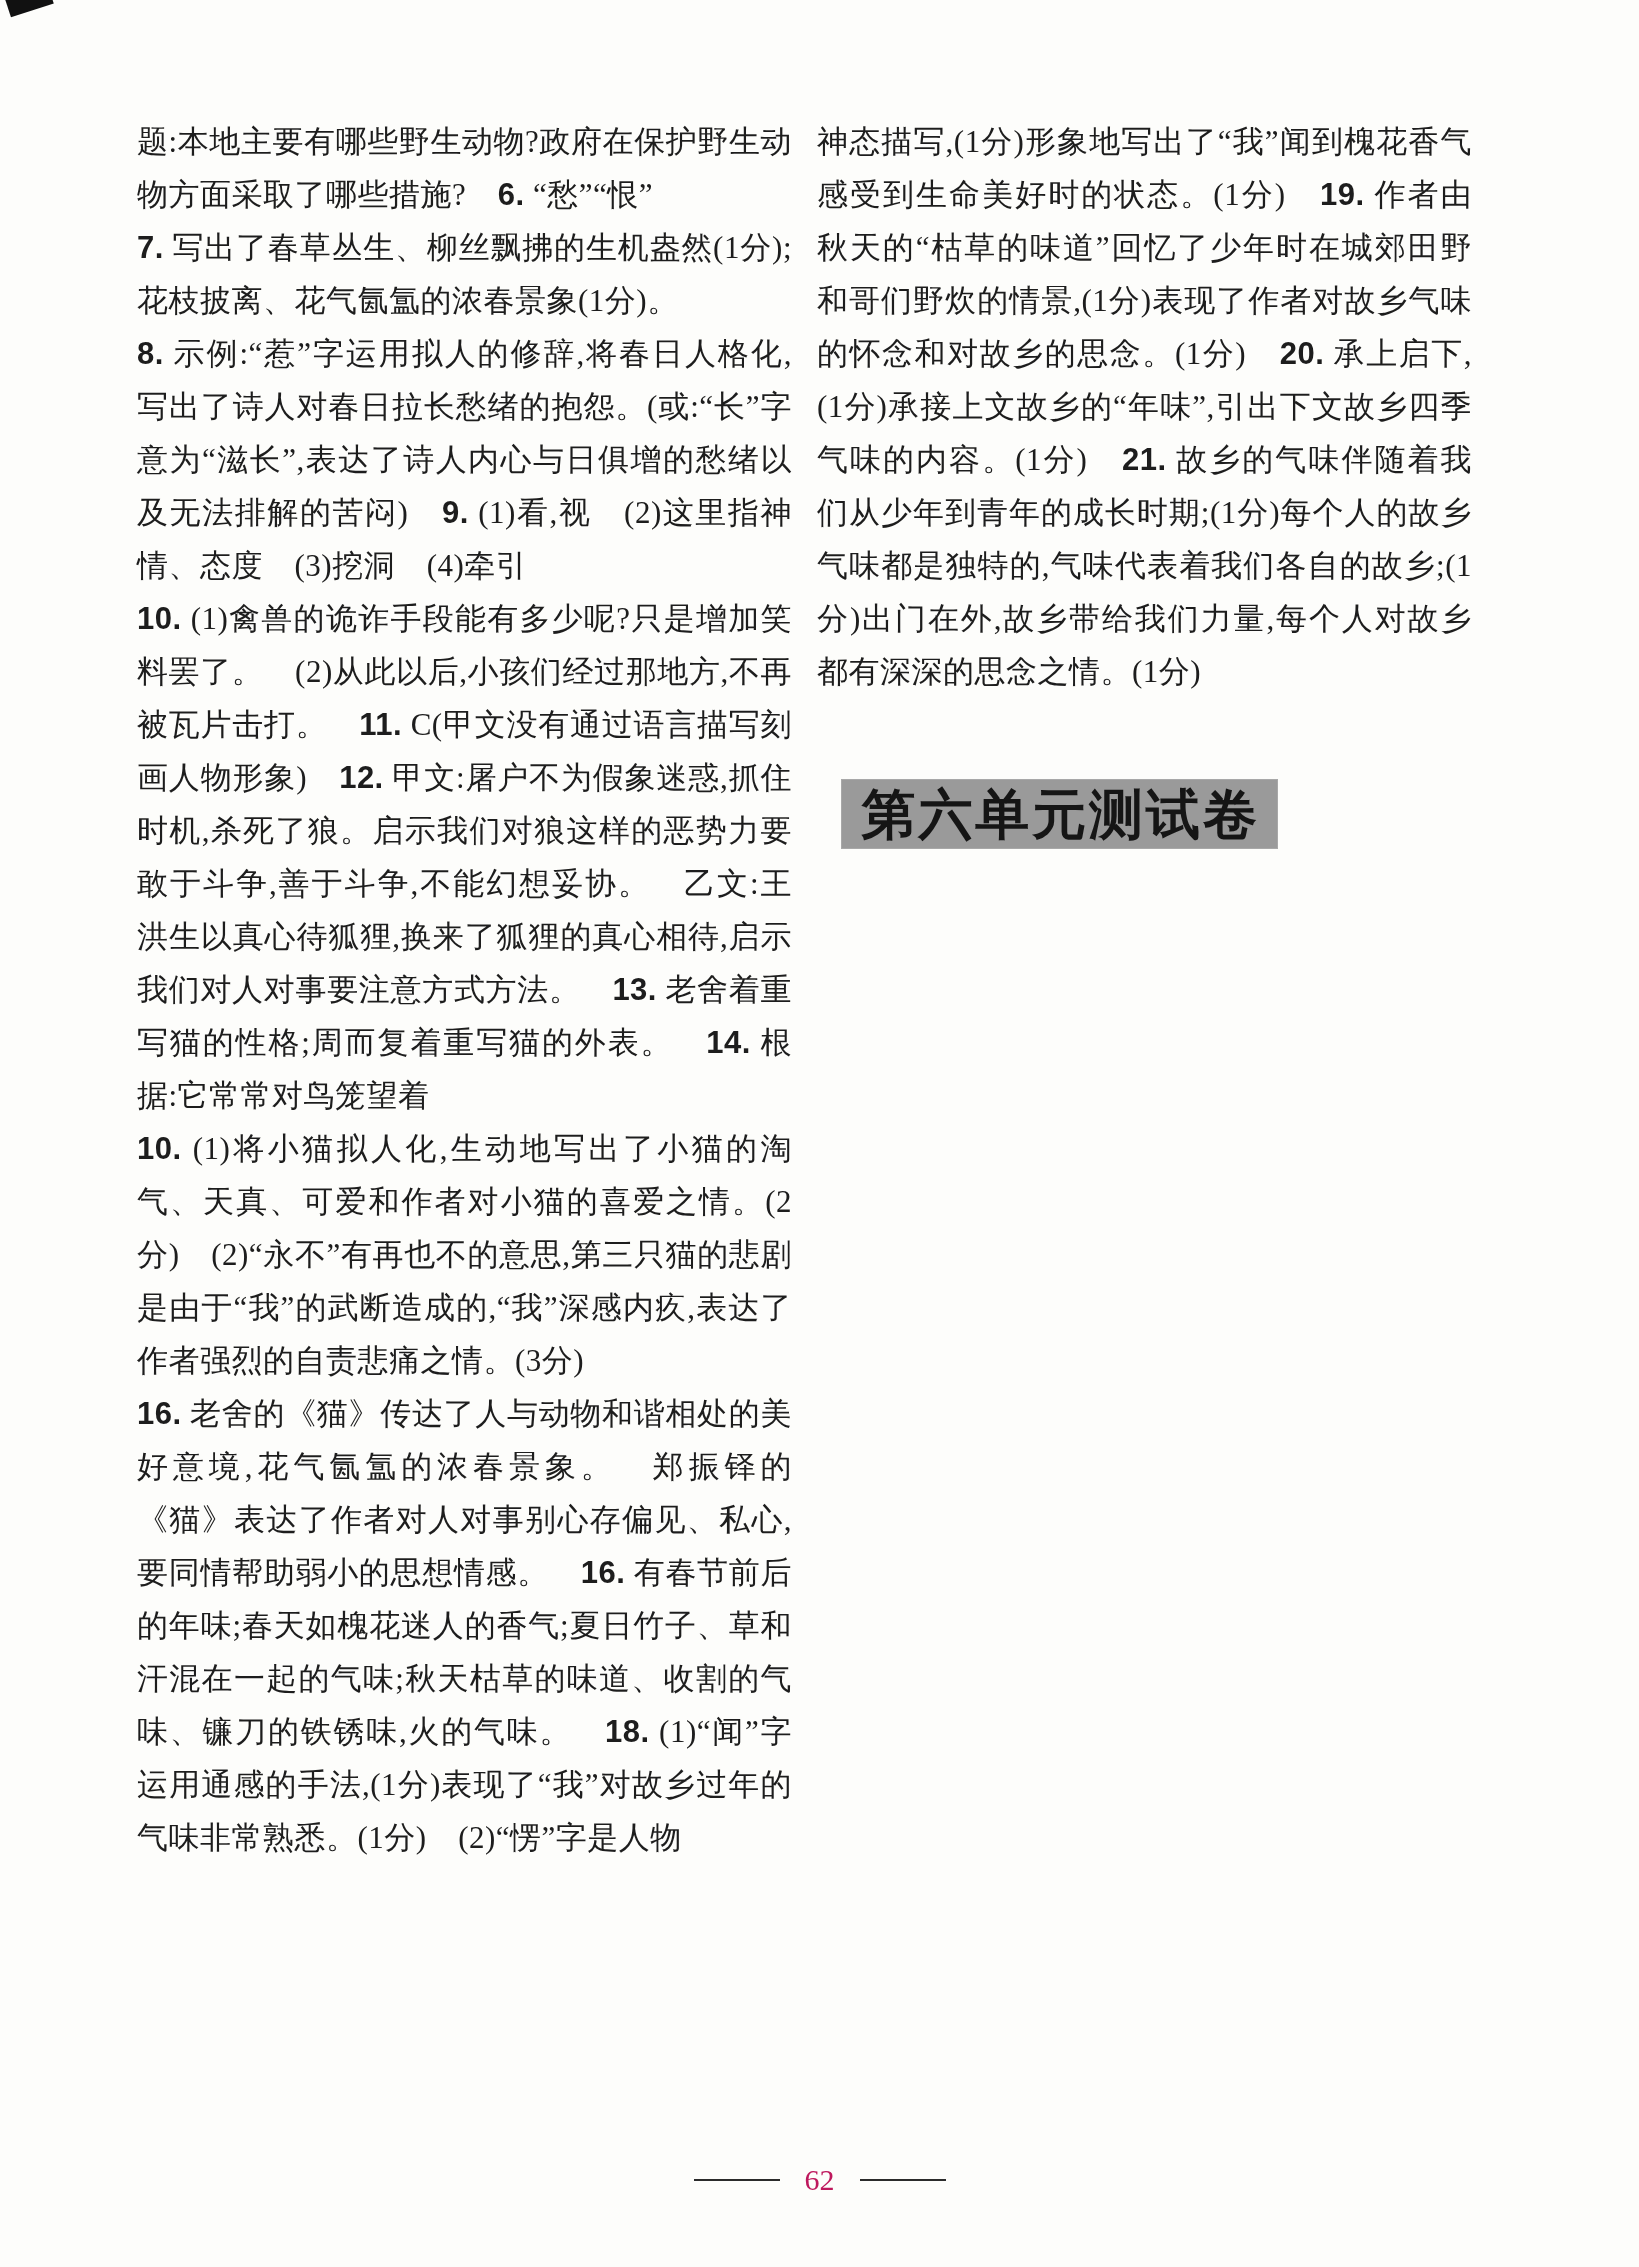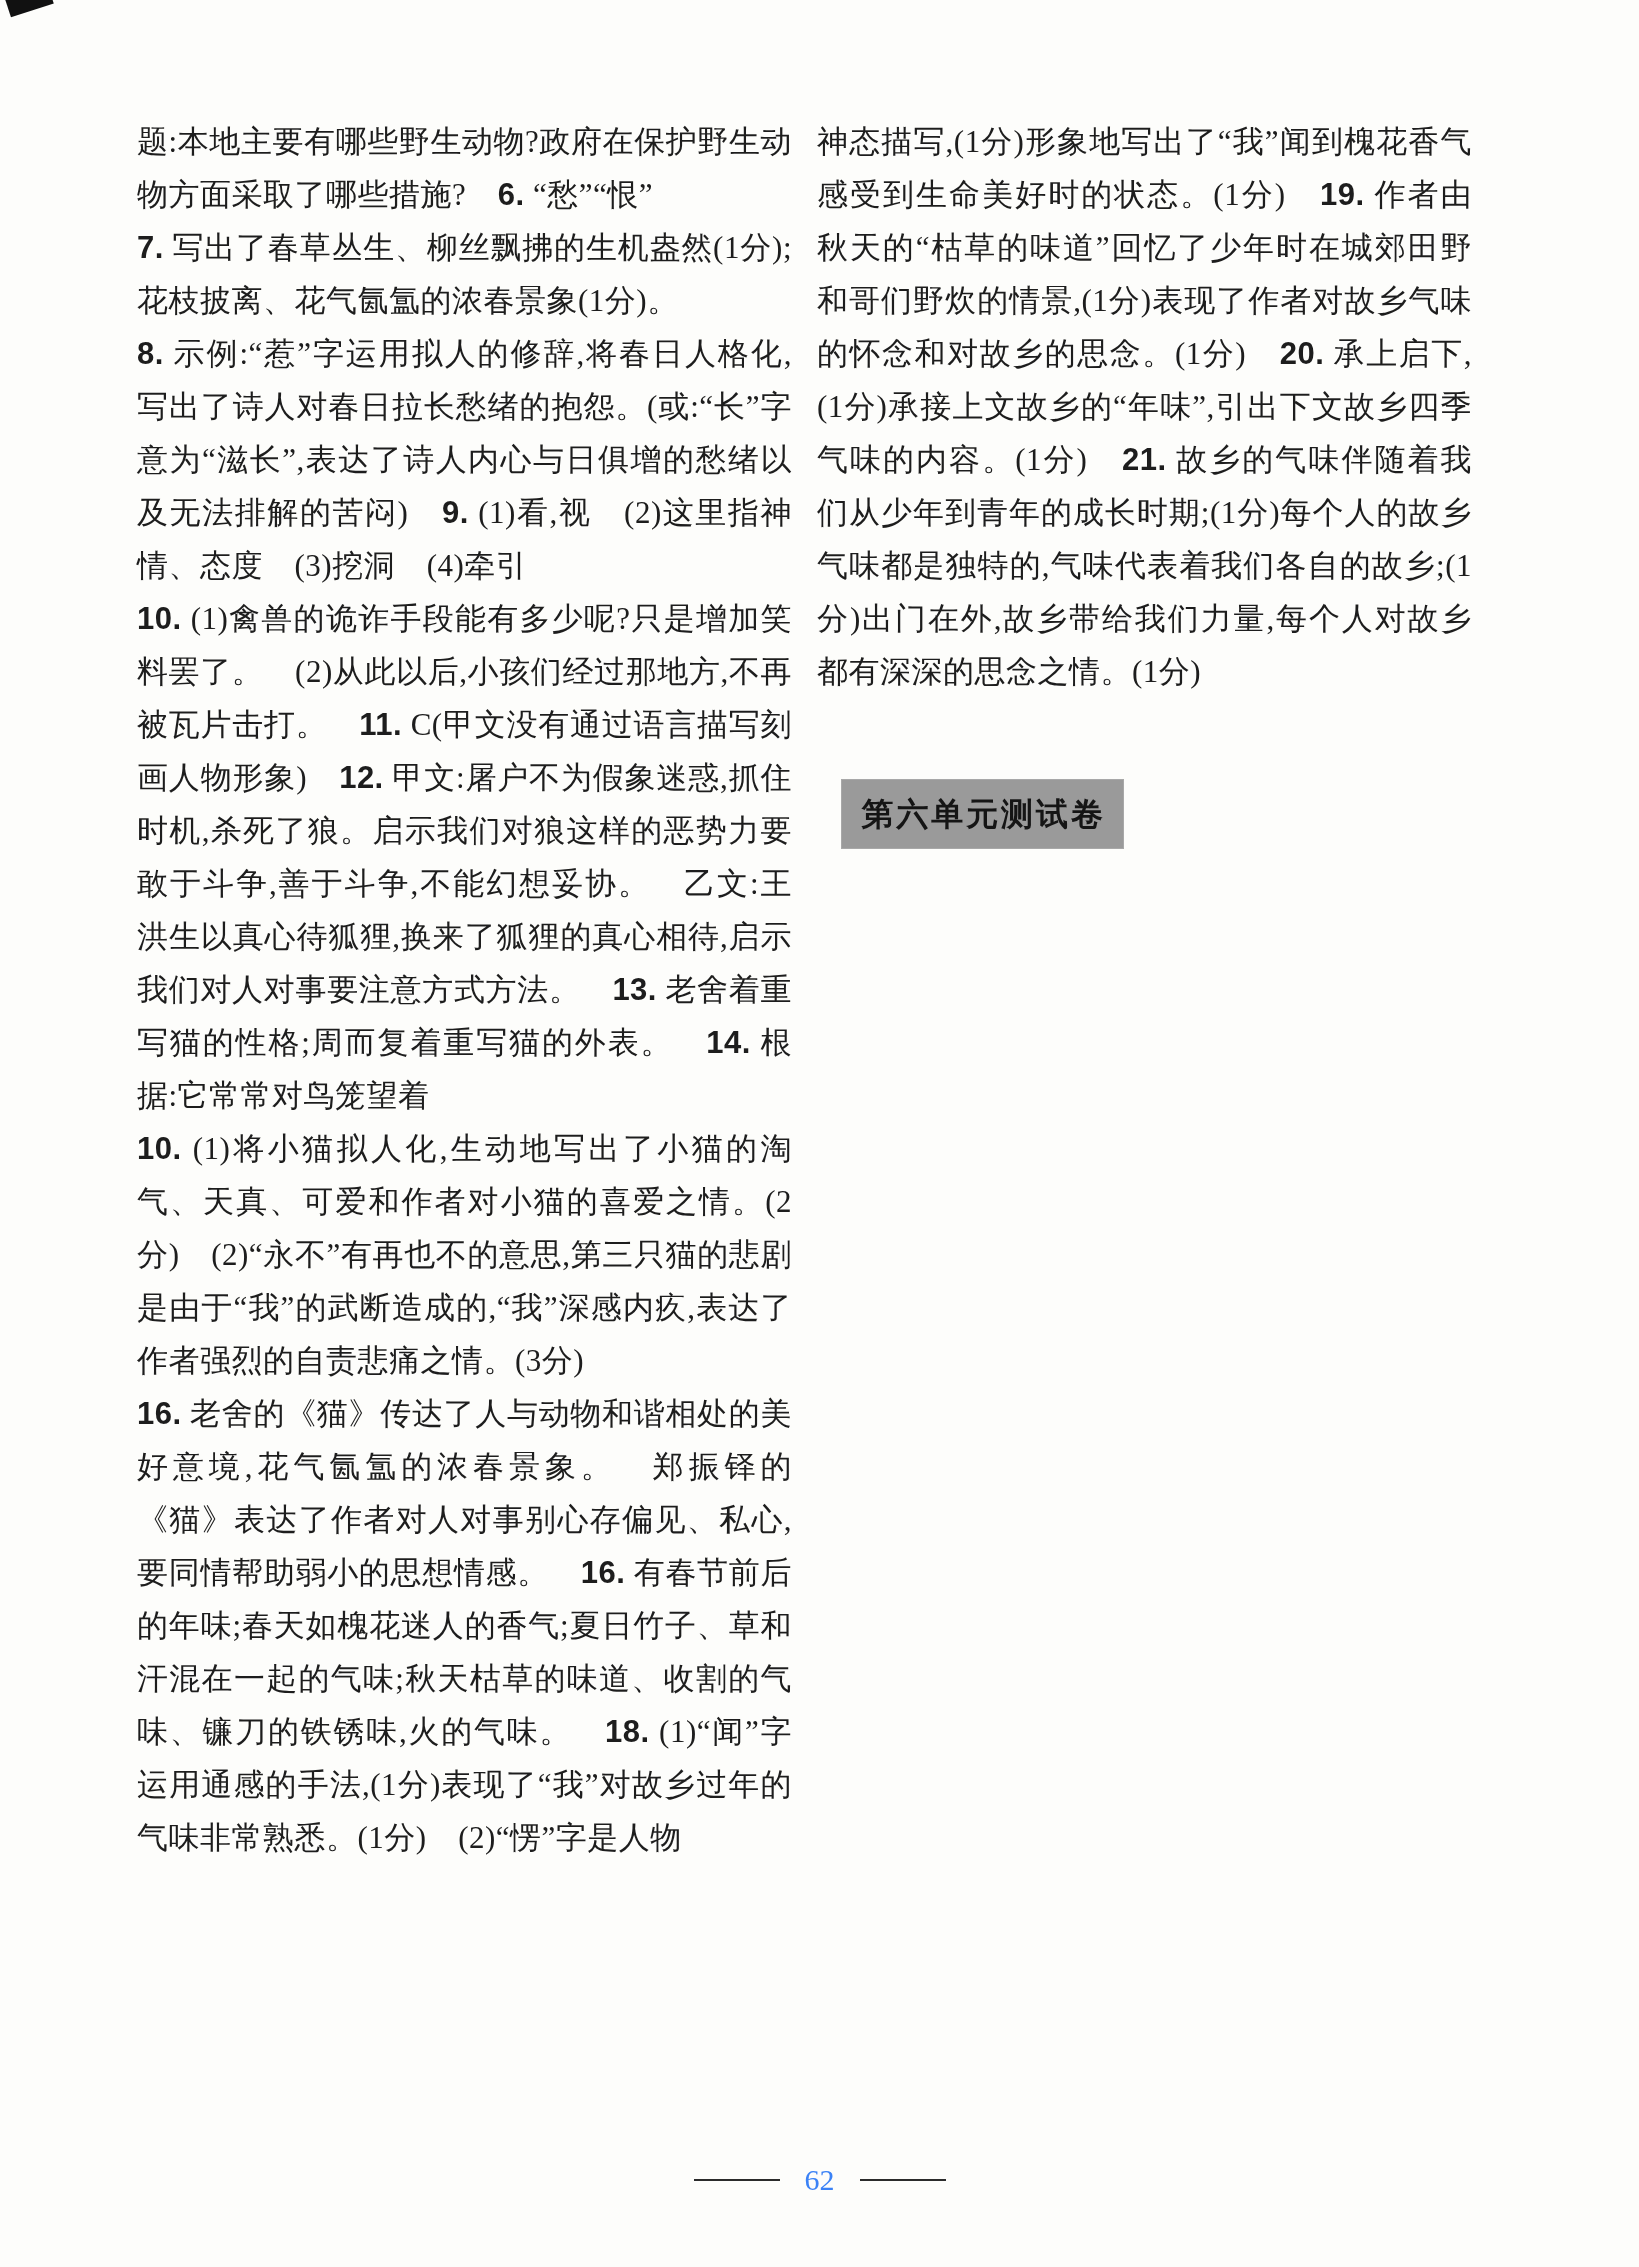--- a/index.html
+++ b/index.html
@@ -40,38 +40,38 @@
   .section-header-wrap {
     margin: 82px 0 0 25px;
     height: 72px;
   }
   .section-header-box {
     display: inline-block;
     background: #9a9a9a;
     color: #151515;
     font-family: "Liberation Sans", "DejaVu Sans", sans-serif;
     font-weight: 700;
-    font-size: 32px;
+    font-size: 54px;
     line-height: 41px;
     padding: 13.7px 17.6px 13.7px 19.5px;
     letter-spacing: 2.9px;
     box-shadow: 0 0 0 1px #a8a8a8;
   }
   .col-bottom { margin-top: 94px; }
   .footer {
     position: absolute;
     left: 0;
     bottom: 70px;
     width: 100%;
     display: flex;
     justify-content: center;
     align-items: center;
     gap: 25px;
     font-size: 30px;
-    color: #3b82f6;
+    color: #be185d;
   }
   .rule {
     display: inline-block;
     width: 86px;
     height: 2.9px;
     background: #2b2b2b;
   }
 </style>
 </head>
 <body>

